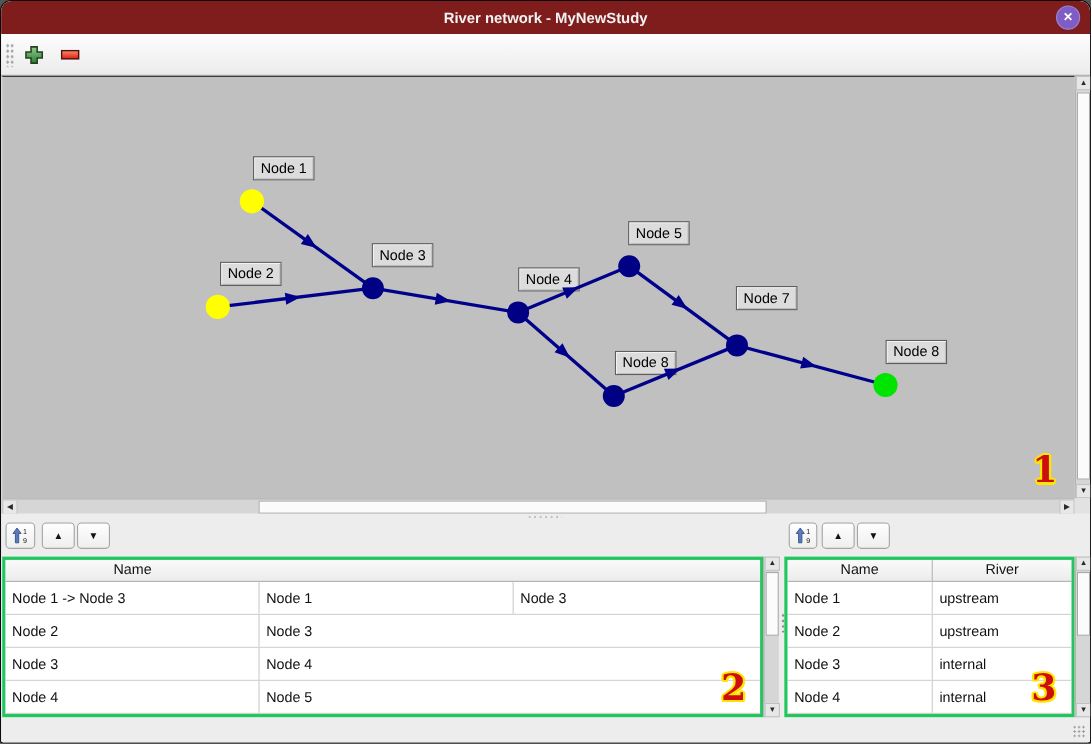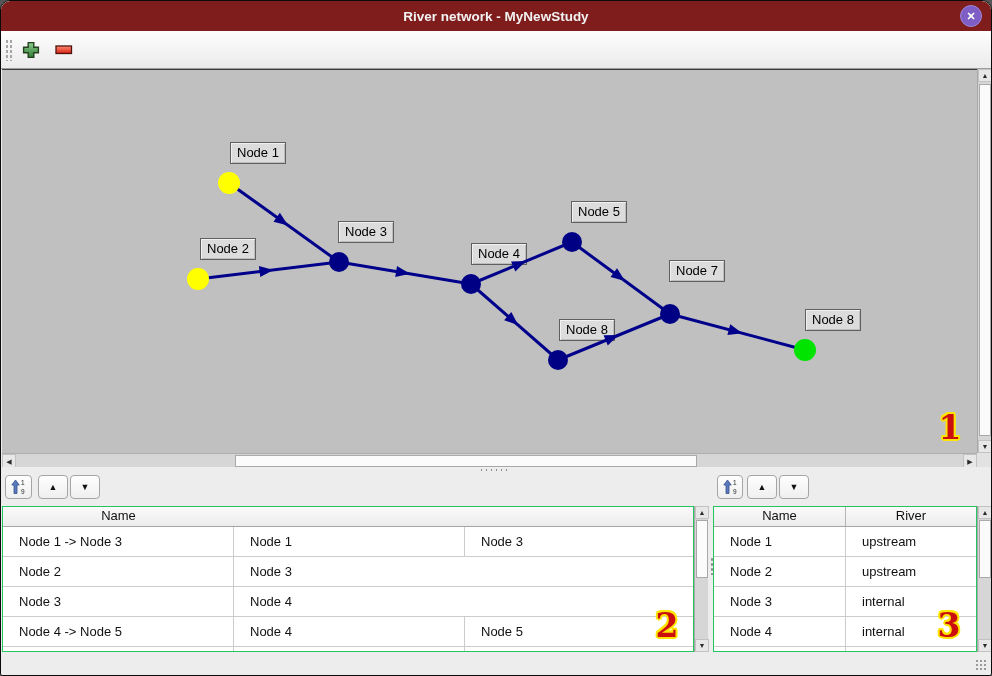--- a/index.html
+++ b/index.html
@@ -39,28 +39,28 @@
   
   .bottom-bg{position:absolute;left:0;top:466px;width:100%;height:186px;background:#ededed;}
   .hsplit-dots{position:absolute;left:478px;top:467px;width:32px;height:4px;
     background-image:radial-gradient(#8c8c8c 0.9px,transparent 1.1px);background-size:5px 4px;}
   .vsplit-dots{position:absolute;left:709px;top:556px;width:4px;height:18px;
     background-image:radial-gradient(#8c8c8c 0.9px,transparent 1.1px);background-size:4px 5px;}
   .tool-btn{position:absolute;top:474px;height:24px;background:linear-gradient(#fefefe,#efefef);
     border:1px solid #a5a5a5;border-radius:4px;box-sizing:border-box;
     display:flex;align-items:center;justify-content:center;font-size:9px;color:#111;}
   
-  .dtable{position:absolute;top:505px;background:#fff;border:1px solid #22c55e;box-sizing:border-box;overflow:hidden;}
+  .dtable{position:absolute;top:505px;background:#fff;border:3px solid #22c55e;box-sizing:border-box;overflow:hidden;}
   .thead{display:grid;height:19px;background:linear-gradient(#fafafa,#ececec);
     border-bottom:1px solid #a5a5a5;}
   .thcell{text-align:center;line-height:18px;font-size:13px;border-right:1px solid #b5b5b5;overflow:hidden;}
   .thcell:last-child{border-right:none;}
   .trow{display:grid;height:30px;border-bottom:1px solid #ccc;box-sizing:border-box;background:#fff;}
   .trow.partial{height:8px;border-bottom:none;}
-  .tcell{line-height:29px;padding-left:16px;font-size:13px;border-right:1px solid #ccc;
+  .tcell{line-height:29px;padding-left:6px;font-size:13px;border-right:1px solid #ccc;
     overflow:hidden;white-space:nowrap;}
   .tcell:last-child{border-right:none;}
   .cols3{grid-template-columns:231px 231px 1fr;}
   .cols2{grid-template-columns:132px 1fr;}
   
   .statusbar{position:absolute;left:0;top:652px;width:100%;height:22px;background:#ededed;}
   .grip{position:absolute;right:4px;bottom:4px;width:12px;height:12px;
     background-image:radial-gradient(#9a9a9a 0.9px,transparent 1.1px);background-size:4px 4px;}
   
   .annotation{position:absolute;transform:translate(-50%,-50%);z-index:6;
@@ -200,21 +200,20 @@
         </div>
         <div class="trow cols3">
           <div class="tcell">Node 2</div>
           <div class="tcell">Node 3</div>
         </div>
         <div class="trow cols3">
           <div class="tcell">Node 3</div>
           <div class="tcell">Node 4</div>
         </div>
         <div class="trow cols3">
-          <div class="tcell">Node 4 -&gt; Node 5</div>
           <div class="tcell">Node 4</div>
           <div class="tcell">Node 5</div>
         </div>
         <div class="trow partial cols3">
           <div class="tcell"></div>
           <div class="tcell"></div>
           <div class="tcell"></div>
         </div>
       </div>
   </div>

